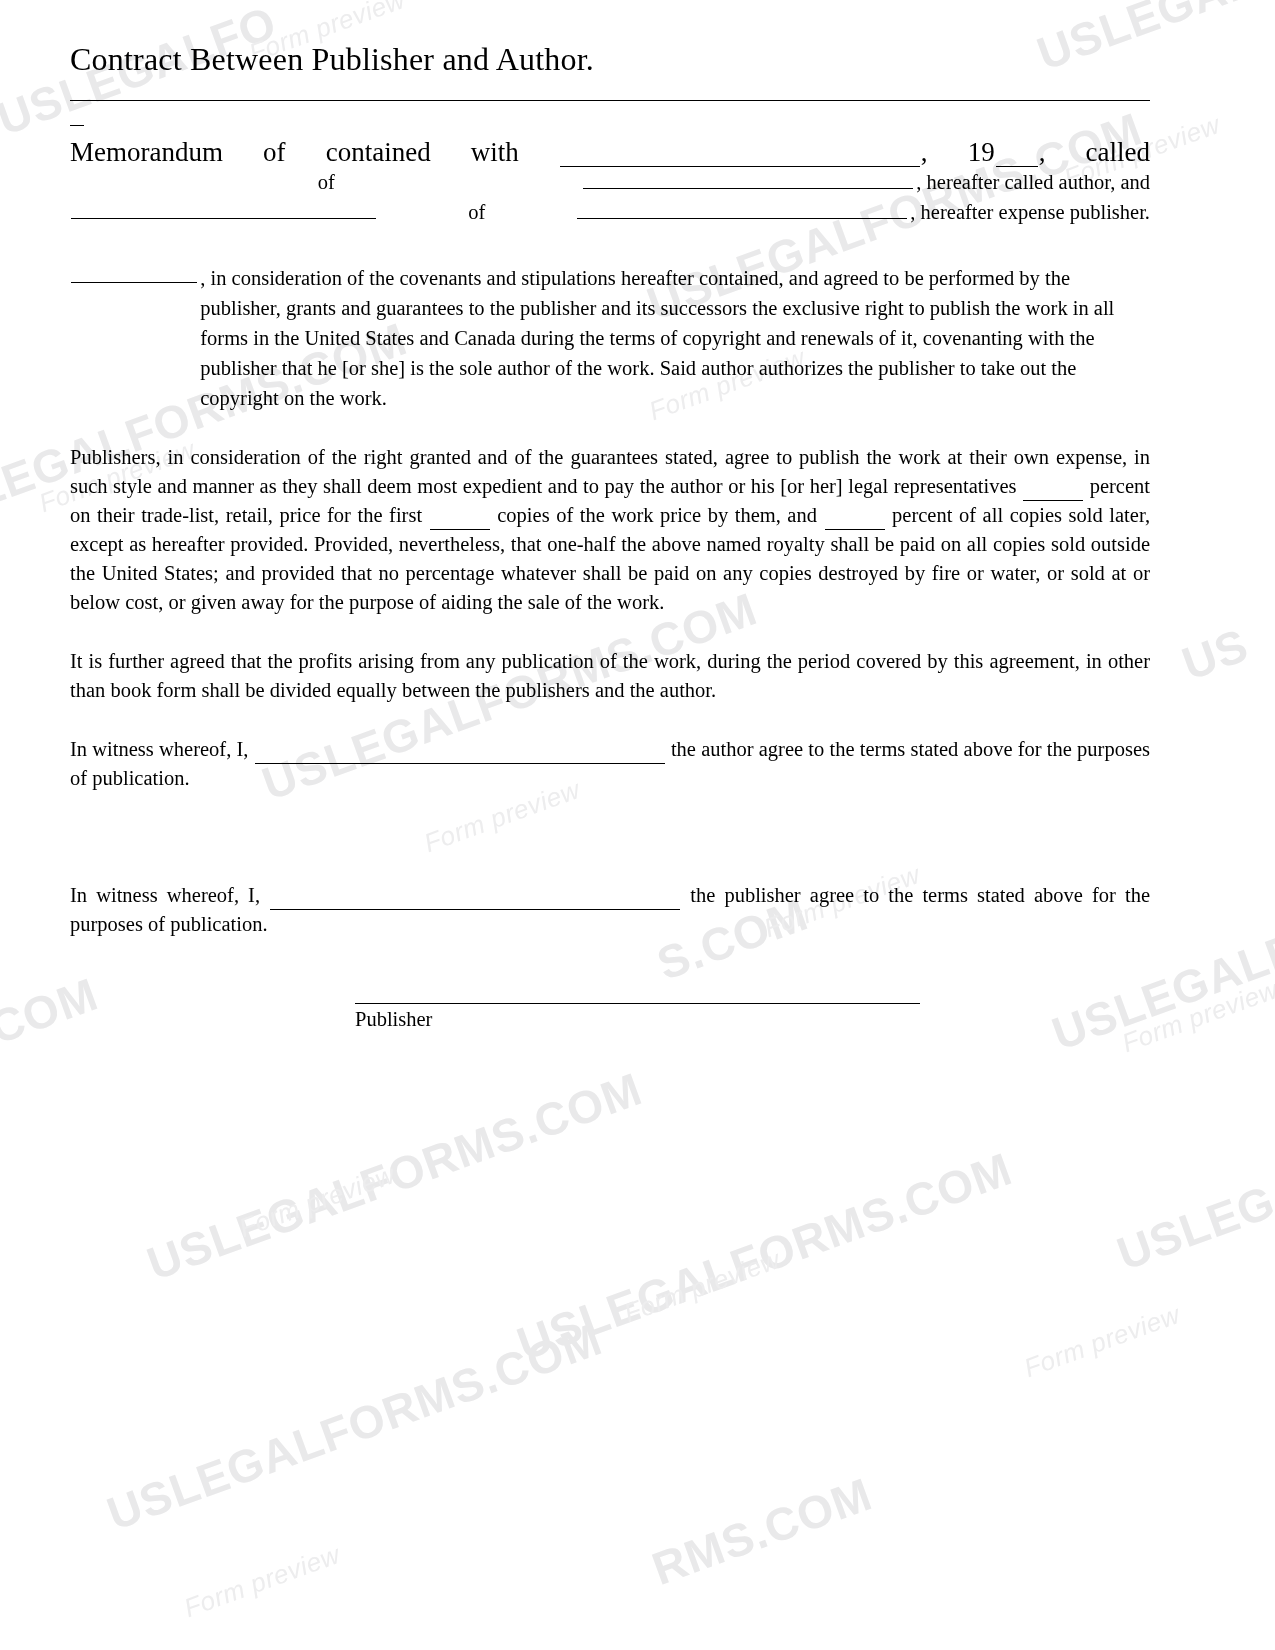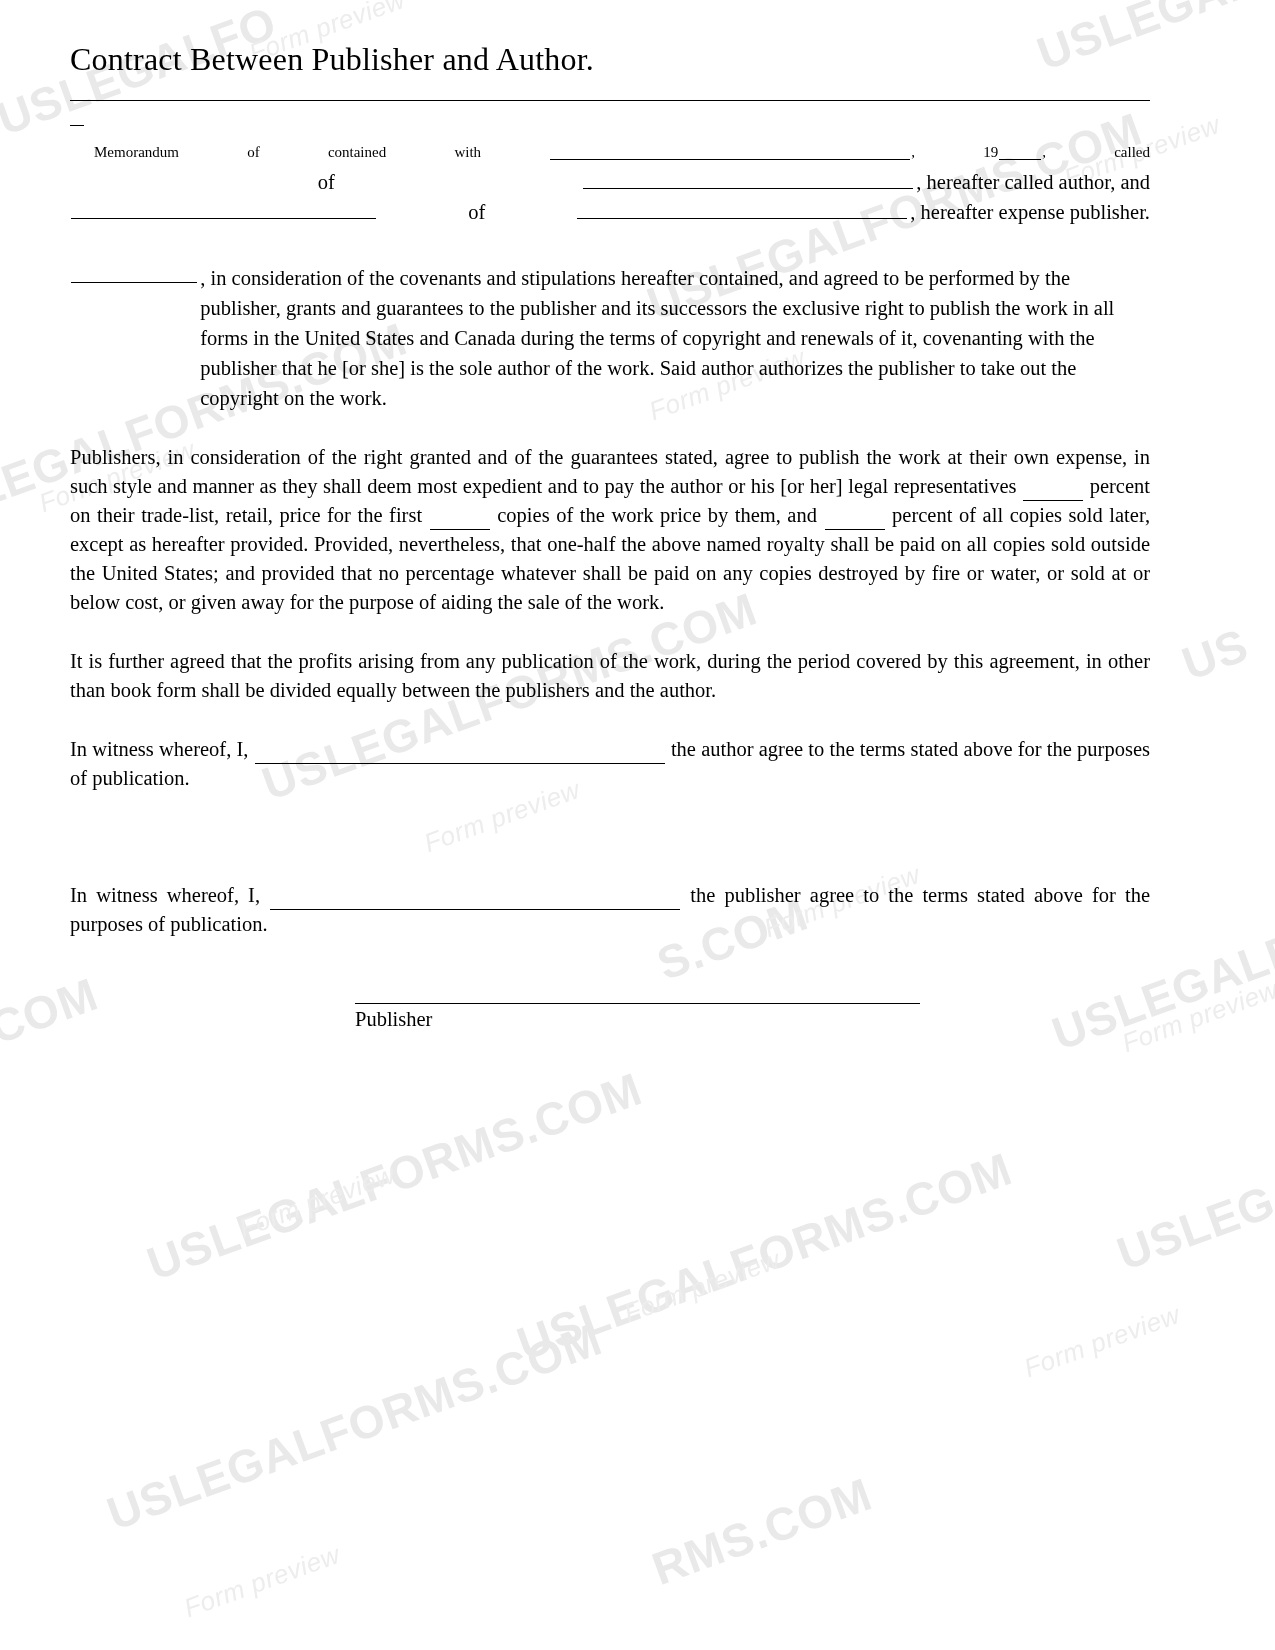--- a/index.html
+++ b/index.html
@@ -92,24 +92,23 @@
   .fill.w-510 { width: 510px; }
   .fill.w-500 { width: 500px; }
   .fill.w-410 { width: 410px; }
   .fill.w-60  { width: 60px; }
   .fill.w-40  { width: 42px; }
 
   
   .block1 { position: relative; }
   .l1 {
     display: flex;
-    font-size: 15px;
+    font-size: 27px;
     line-height: 30px;
-    align-items: center;
-    margin-left: 24px;
+    align-items: flex-end;
   }
   .l1 .sp { flex: 1 1 auto; }
 
   .line-row {
     display: flex;
     align-items: baseline;
     font-size: 20.5px;
     line-height: 30px;
   }
   .line-row .grow { flex: 1 1 auto; }

